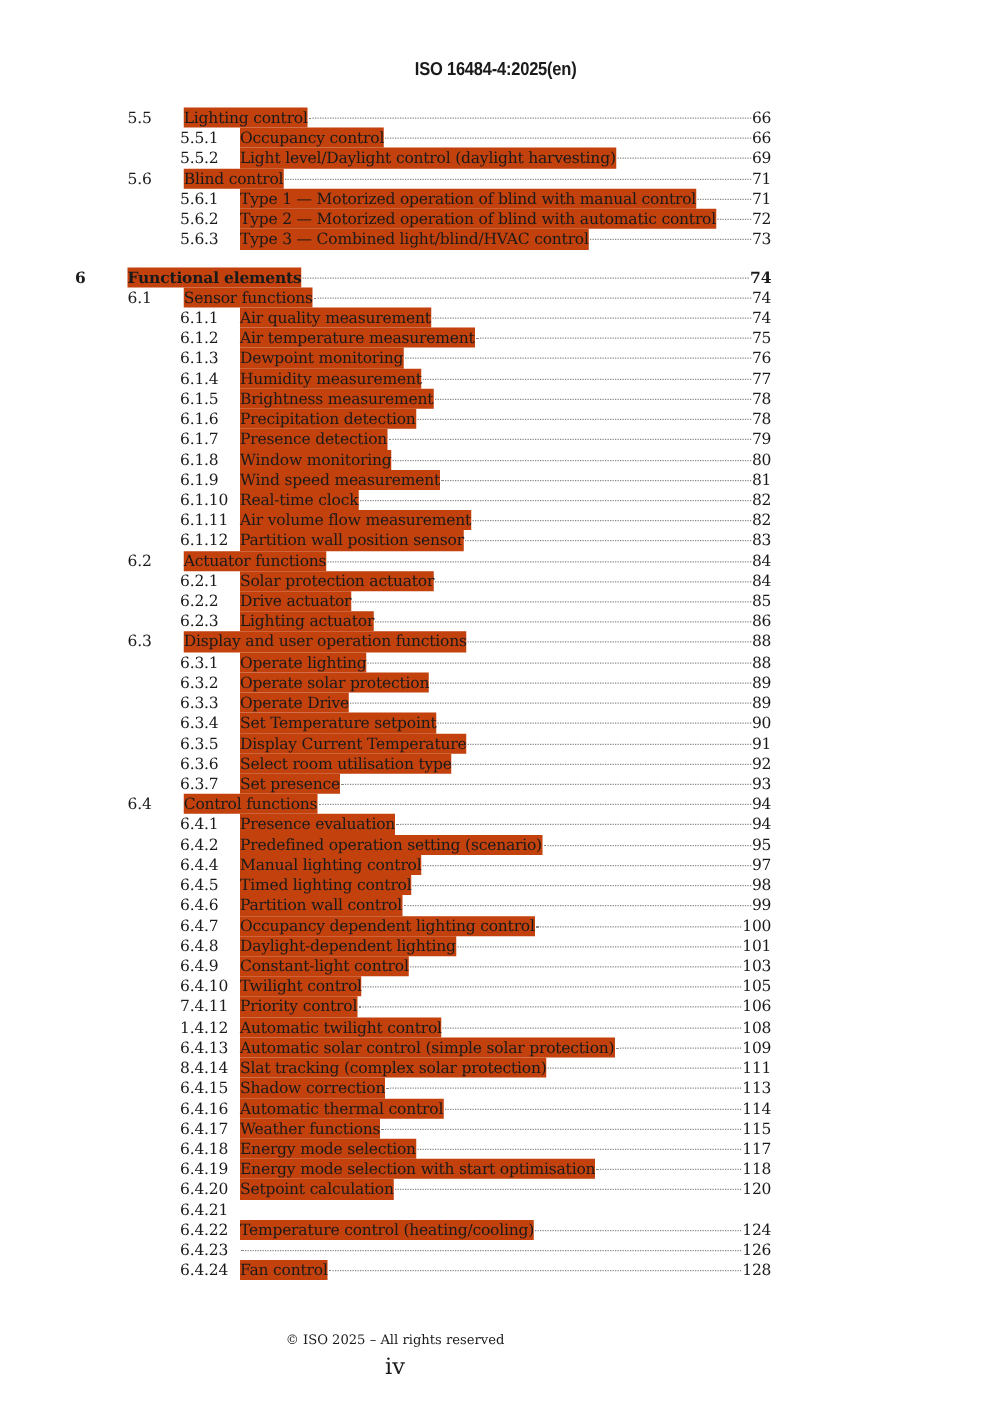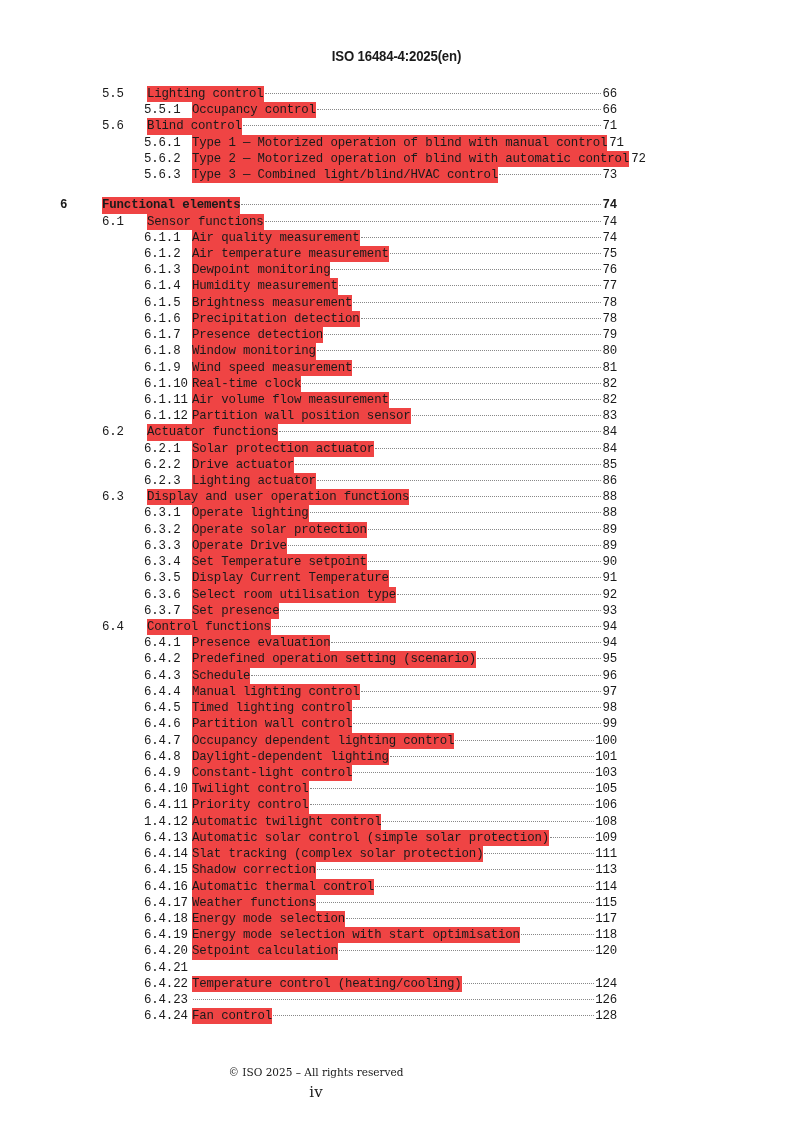--- a/index.html
+++ b/index.html
@@ -1,40 +1,40 @@
 <!DOCTYPE html>
 <html><head>
 <meta charset="utf-8">
 <style>
   html, body { margin: 0; padding: 0; background: #ffffff; }
   body { width: 793px; height: 1122px; position: relative; overflow: hidden;
          font-family: "DejaVu Serif", serif; color: #1a1a1a; }
   .page-header { position: absolute; top: 47px; left: 0; width: 793px; text-align: center;
          font-family: "Liberation Sans Narrow", "Liberation Sans", sans-serif; font-weight: bold;
          font-size: 15px; letter-spacing: -0.2px; transform: scaleX(0.88); }
-  .toc { position: absolute; top: 86px; left: 0; width: 673px; font-family: Liberation Mono, monospace; }
+  .toc { position: absolute; top: 86px; left: 0; width: 673px; }
   .row { position: relative; height: 16.22px; line-height: 16.22px; font-size: 12.4px;
          letter-spacing: -0.15px; }
   .row.gap { margin-top: 8px; }
   .num { position: absolute; top: 0; white-space: nowrap; }
   .title-wrap { position: absolute; top: 0; right: 56px; display: flex; align-items: baseline; }
-  .title { white-space: nowrap; background: #ef4444; }
+  .title { white-space: nowrap; background: #c2410c; }
   .leader { flex: 1 1 auto; border-bottom: 1px dotted #888; height: 0; margin: 0 1px; transform: translateY(-3px); }
   .page { white-space: nowrap; min-width: 0; text-align: right; }
   .row.ch .num, .row.ch .title, .row.ch .page { font-weight: bold; }
   
   .row.ch  .num { left: 60px; }
   .row.ch  .title-wrap { left: 102px; }
   .row.l1  .num { left: 102px; }
   .row.l1  .title-wrap { left: 147px; }
   .row.l2  .num { left: 144px; }
   .row.l2  .title-wrap { left: 192px; }
   .footer { position: absolute; left: 0; width: 632px; text-align: center; font-size: 10.5px; }
   .footer.copy { top: 1066px; }
-  .footer.pnum { top: 1083px; font-size: 15px; }
+  .footer.pnum { top: 1083px; font-size: 18px; }
 </style>
 </head>
 <body>
 
 <div class="page-header">ISO 16484-4:2025(en)</div>
 
 <div class="toc" id="toc">
     <div class="row l1">
       <span class="num">5.5</span>
       <div class="title-wrap">
@@ -44,20 +44,28 @@
       </div>
     </div>
     <div class="row l2">
       <span class="num">5.5.1</span>
       <div class="title-wrap">
         <span class="title">Occupancy control</span>
         <span class="leader"></span>
         <span class="page">66</span>
       </div>
     </div>
+    <div class="row l2">
+      <span class="num">5.5.2</span>
+      <div class="title-wrap">
+        <span class="title">Light level/Daylight control (daylight harvesting)</span>
+        <span class="leader"></span>
+        <span class="page">69</span>
+      </div>
+    </div>
     <div class="row l1">
       <span class="num">5.6</span>
       <div class="title-wrap">
         <span class="title">Blind control</span>
         <span class="leader"></span>
         <span class="page">71</span>
       </div>
     </div>
     <div class="row l2">
       <span class="num">5.6.1</span>
@@ -310,28 +318,20 @@
     </div>
     <div class="row l2">
       <span class="num">6.4.2</span>
       <div class="title-wrap">
         <span class="title">Predefined operation setting (scenario)</span>
         <span class="leader"></span>
         <span class="page">95</span>
       </div>
     </div>
     <div class="row l2">
-      <span class="num">6.4.3</span>
-      <div class="title-wrap">
-        <span class="title">Schedule</span>
-        <span class="leader"></span>
-        <span class="page">96</span>
-      </div>
-    </div>
-    <div class="row l2">
       <span class="num">6.4.4</span>
       <div class="title-wrap">
         <span class="title">Manual lighting control</span>
         <span class="leader"></span>
         <span class="page">97</span>
       </div>
     </div>
     <div class="row l2">
       <span class="num">6.4.5</span>
       <div class="title-wrap">
@@ -374,21 +374,21 @@
     </div>
     <div class="row l2">
       <span class="num">6.4.10</span>
       <div class="title-wrap">
         <span class="title">Twilight control</span>
         <span class="leader"></span>
         <span class="page">105</span>
       </div>
     </div>
     <div class="row l2">
-      <span class="num">6.4.11</span>
+      <span class="num">7.4.11</span>
       <div class="title-wrap">
         <span class="title">Priority control</span>
         <span class="leader"></span>
         <span class="page">106</span>
       </div>
     </div>
     <div class="row l2">
       <span class="num">1.4.12</span>
       <div class="title-wrap">
         <span class="title">Automatic twilight control</span>
@@ -398,21 +398,21 @@
     </div>
     <div class="row l2">
       <span class="num">6.4.13</span>
       <div class="title-wrap">
         <span class="title">Automatic solar control (simple solar protection)</span>
         <span class="leader"></span>
         <span class="page">109</span>
       </div>
     </div>
     <div class="row l2">
-      <span class="num">6.4.14</span>
+      <span class="num">8.4.14</span>
       <div class="title-wrap">
         <span class="title">Slat tracking (complex solar protection)</span>
         <span class="leader"></span>
         <span class="page">111</span>
       </div>
     </div>
     <div class="row l2">
       <span class="num">6.4.15</span>
       <div class="title-wrap">
         <span class="title">Shadow correction</span>

